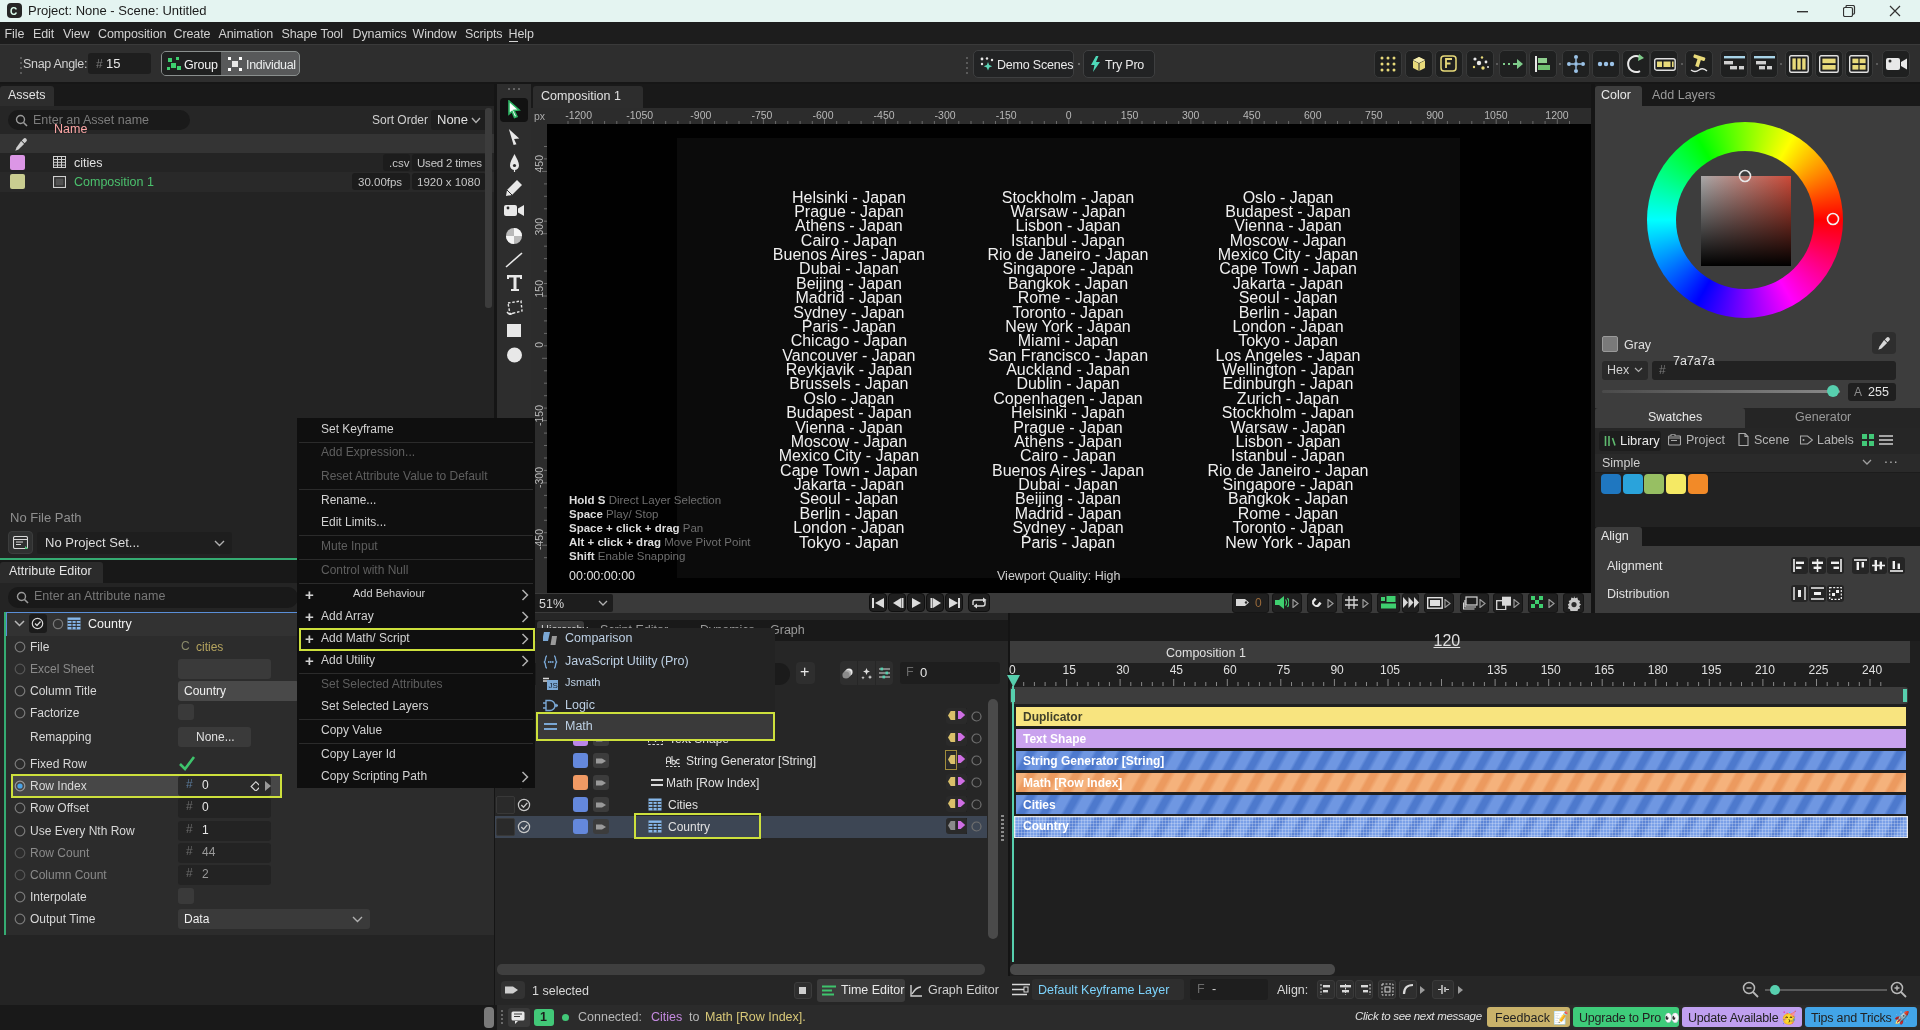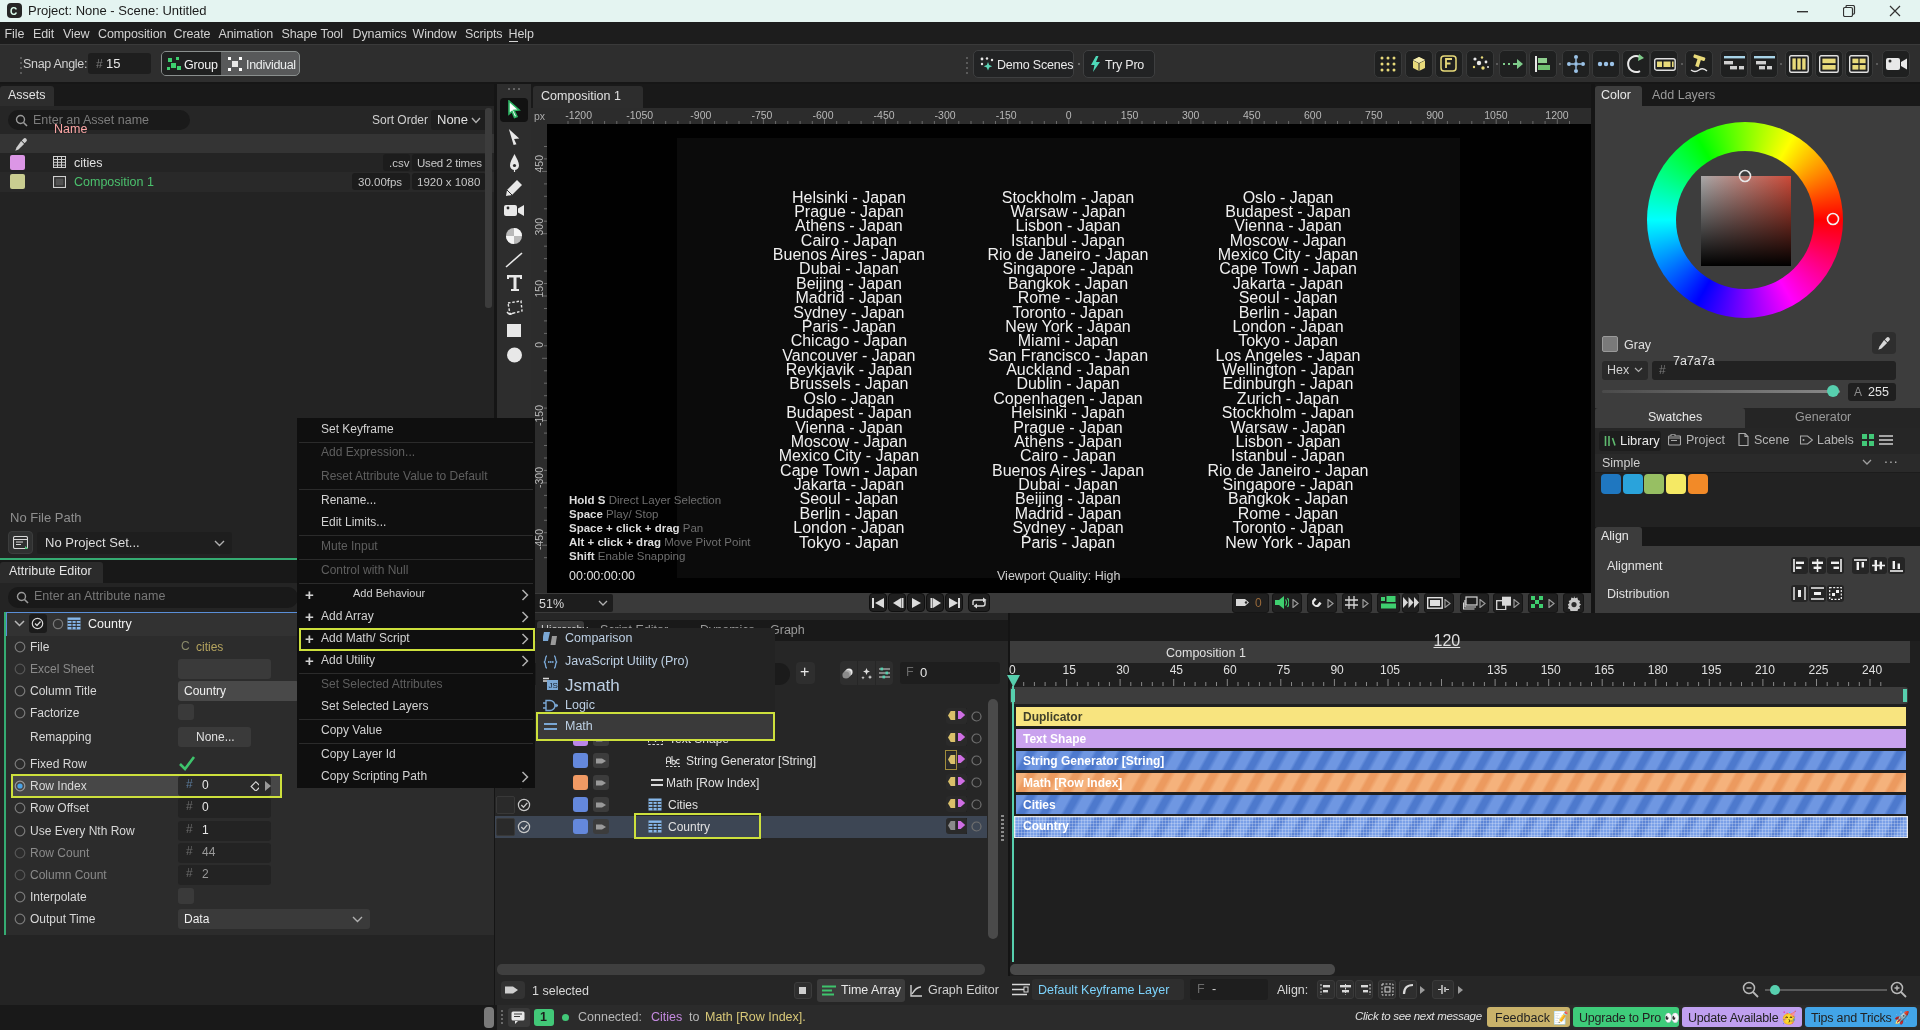--- a/index.html
+++ b/index.html
@@ -1182,21 +1182,21 @@
     </svg>
 <div class="tx" style="left:532px;top:984px;color:#d8d8d8;font-size:12.5px;">1 selected</div>
 <div class="ab" style="left:794px;top:982px;width:18px;height:17px;background:#2e2e2e;border:1px solid #3c3c3c;border-radius:3px;"></div>
 <div class="ab" style="left:799px;top:987px;width:7px;height:7px;background:#cfcfcf;"></div>
 <div class="ab" style="left:817px;top:979px;width:88px;height:23px;background:#3c3c3c;border-radius:3px;"></div>
 <svg class="ab" style="left:822px;top:985px;" width="14" height="11" viewBox="0 0 14 11">
       <g stroke="#3ec46c" stroke-width="2">
         <path d="M0 1.5 h14 M0 5.5 h10 M0 9.5 h12"></path>
       </g>
     </svg>
-<div class="tx" style="left:841px;top:983px;color:#e8e8e8;font-size:12.5px;">Time Array</div>
+<div class="tx" style="left:841px;top:983px;color:#e8e8e8;font-size:12.5px;">Time Editor</div>
 <svg class="ab" style="left:910px;top:984px;" width="13" height="13" viewBox="0 0 13 13">
       <path d="M1 1 V12 H12" stroke="#d0d0d0" stroke-width="1.4" fill="none"></path>
       <path d="M2 10 q4-7 9-7" stroke="#d0d0d0" stroke-width="1.4" fill="none"></path>
     </svg>
 <div class="tx" style="left:928px;top:983px;color:#d0d0d0;font-size:12.5px;">Graph Editor</div>
 <div class="ab" style="left:1008px;top:613px;width:912px;height:392px;background:#1f1f1f;"></div>
 <div class="ab" style="left:1008px;top:613px;width:912px;height:28px;background:#1a1a1a;"></div>
 <div class="ab" style="left:1008px;top:613px;width:2px;height:392px;background:#141414;"></div>
 <div class="ab" style="left:1010px;top:641px;width:900px;height:22px;background:#3c3c3c;"></div>
 <div class="tx" style="left:1166px;top:646px;color:#e0e0e0;font-size:12.5px;">Composition 1</div>
@@ -1474,21 +1474,21 @@
       <circle cx="5.8" cy="7" r="0.9" fill="#7aa7d4"></circle>
       <circle cx="7.8" cy="7" r="0.9" fill="#7aa7d4"></circle>
       <circle cx="9.8" cy="7" r="0.9" fill="#7aa7d4"></circle>
     </svg>
 <div class="tx" style="left:565px;top:654px;color:#bdd0e4;font-size:12.5px;z-index:26;position:absolute;white-space:nowrap;">JavaScript Utility (Pro)</div>
 <svg class="ab" style="left:543px;top:676px;z-index:26;" width="16" height="15" viewBox="0 0 16 15">
       <path d="M0 2.5 h6 M0 5 h4" stroke="#d8d8d8" stroke-width="1.3"></path>
       <rect x="4" y="4" width="11" height="10" fill="#7aa7d4"></rect>
       <text x="5.5" y="12" font-size="8" fill="#16212e" font-family="Liberation Sans">JS</text>
     </svg>
-<div class="tx" style="left:565px;top:676px;color:#bdd0e4;font-size:17px;z-index:26;position:absolute;white-space:nowrap;">Jsmath</div>
+<div class="tx" style="left:565px;top:676px;color:#bdd0e4;font-size:11px;z-index:26;position:absolute;white-space:nowrap;">Jsmath</div>
 <svg class="ab" style="left:543px;top:698.5px;z-index:26;" width="16" height="13" viewBox="0 0 16 13">
       <path d="M3 1.5 h4 a5 5 0 0 1 0 10 h-4 Z" fill="none" stroke="#7aa7d4" stroke-width="1.4"></path>
       <path d="M0 4 h3 M0 9 h3 M12 6.5 h3" stroke="#7aa7d4" stroke-width="1.4"></path>
       <circle cx="13.2" cy="6.5" r="1.2" fill="none" stroke="#7aa7d4"></circle>
     </svg>
 <div class="tx" style="left:565px;top:697.5px;color:#bdd0e4;font-size:12.5px;z-index:26;position:absolute;white-space:nowrap;">Logic</div>
 <svg class="ab" style="left:544px;top:722px;z-index:26;" width="13" height="9" viewBox="0 0 13 9">
       <g stroke="#7aa7d4" stroke-width="2">
         <path d="M0 2 h13 M0 7 h13"></path>
       </g>

